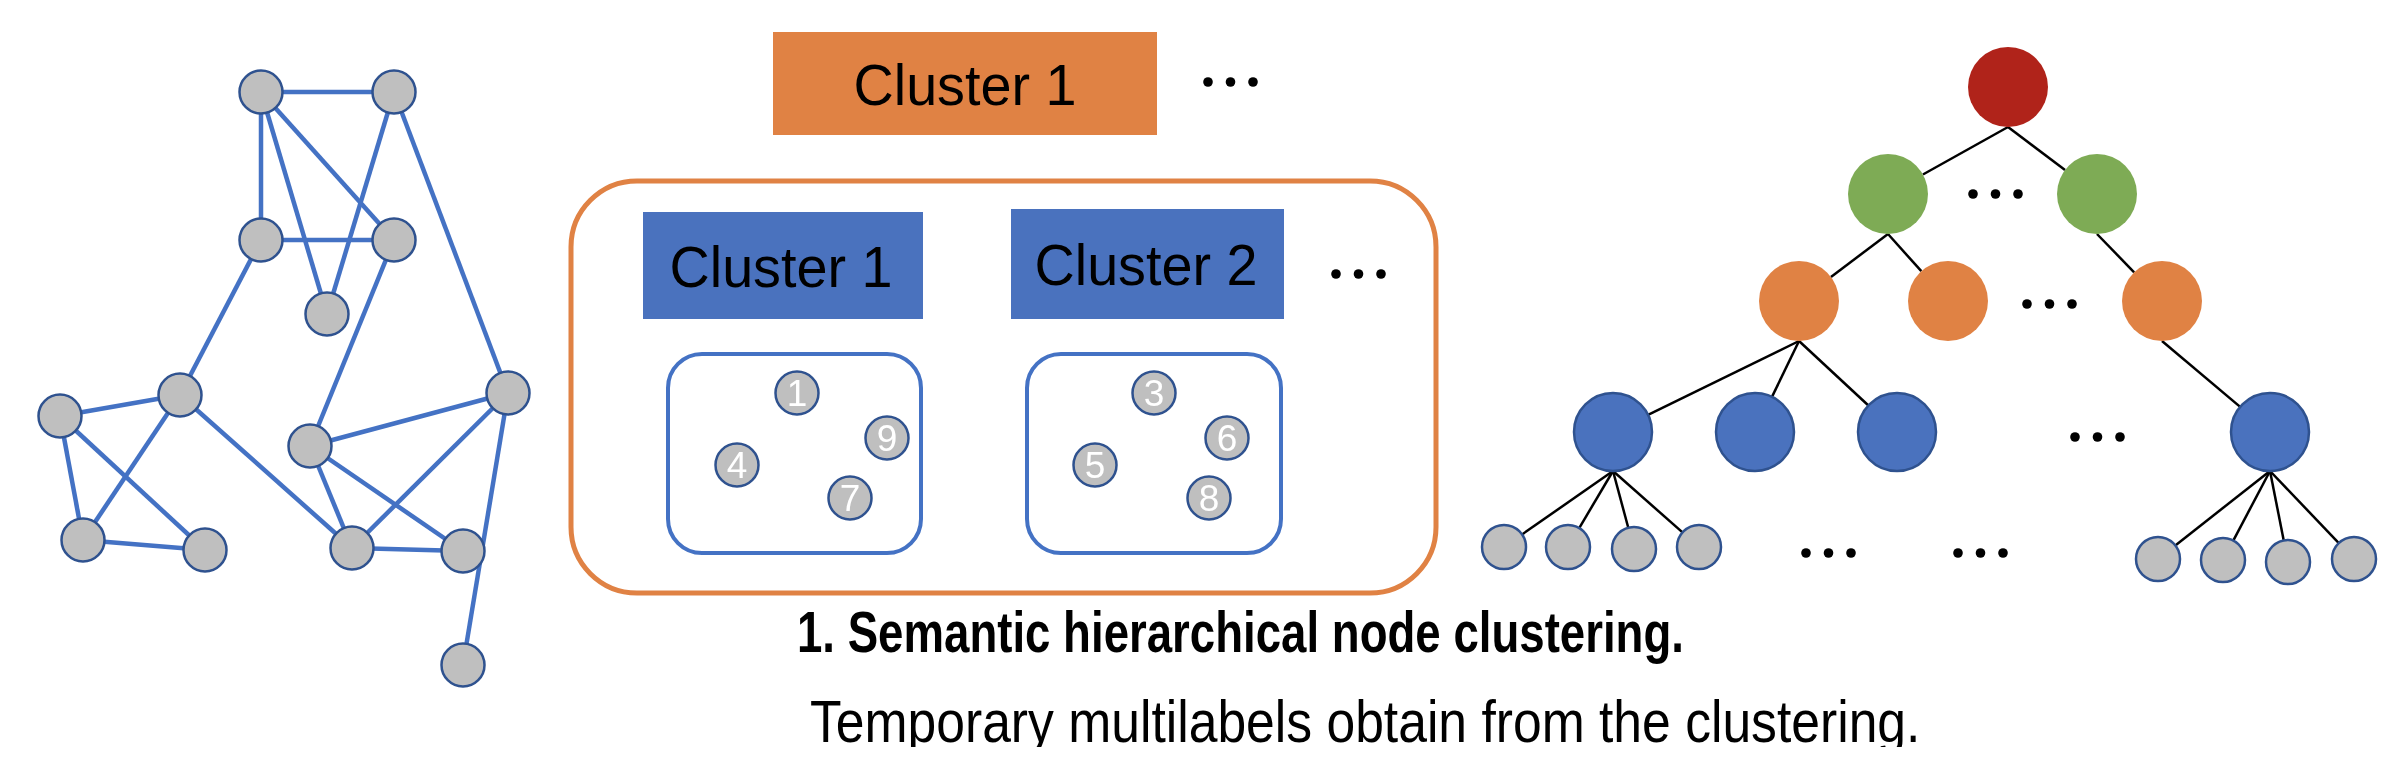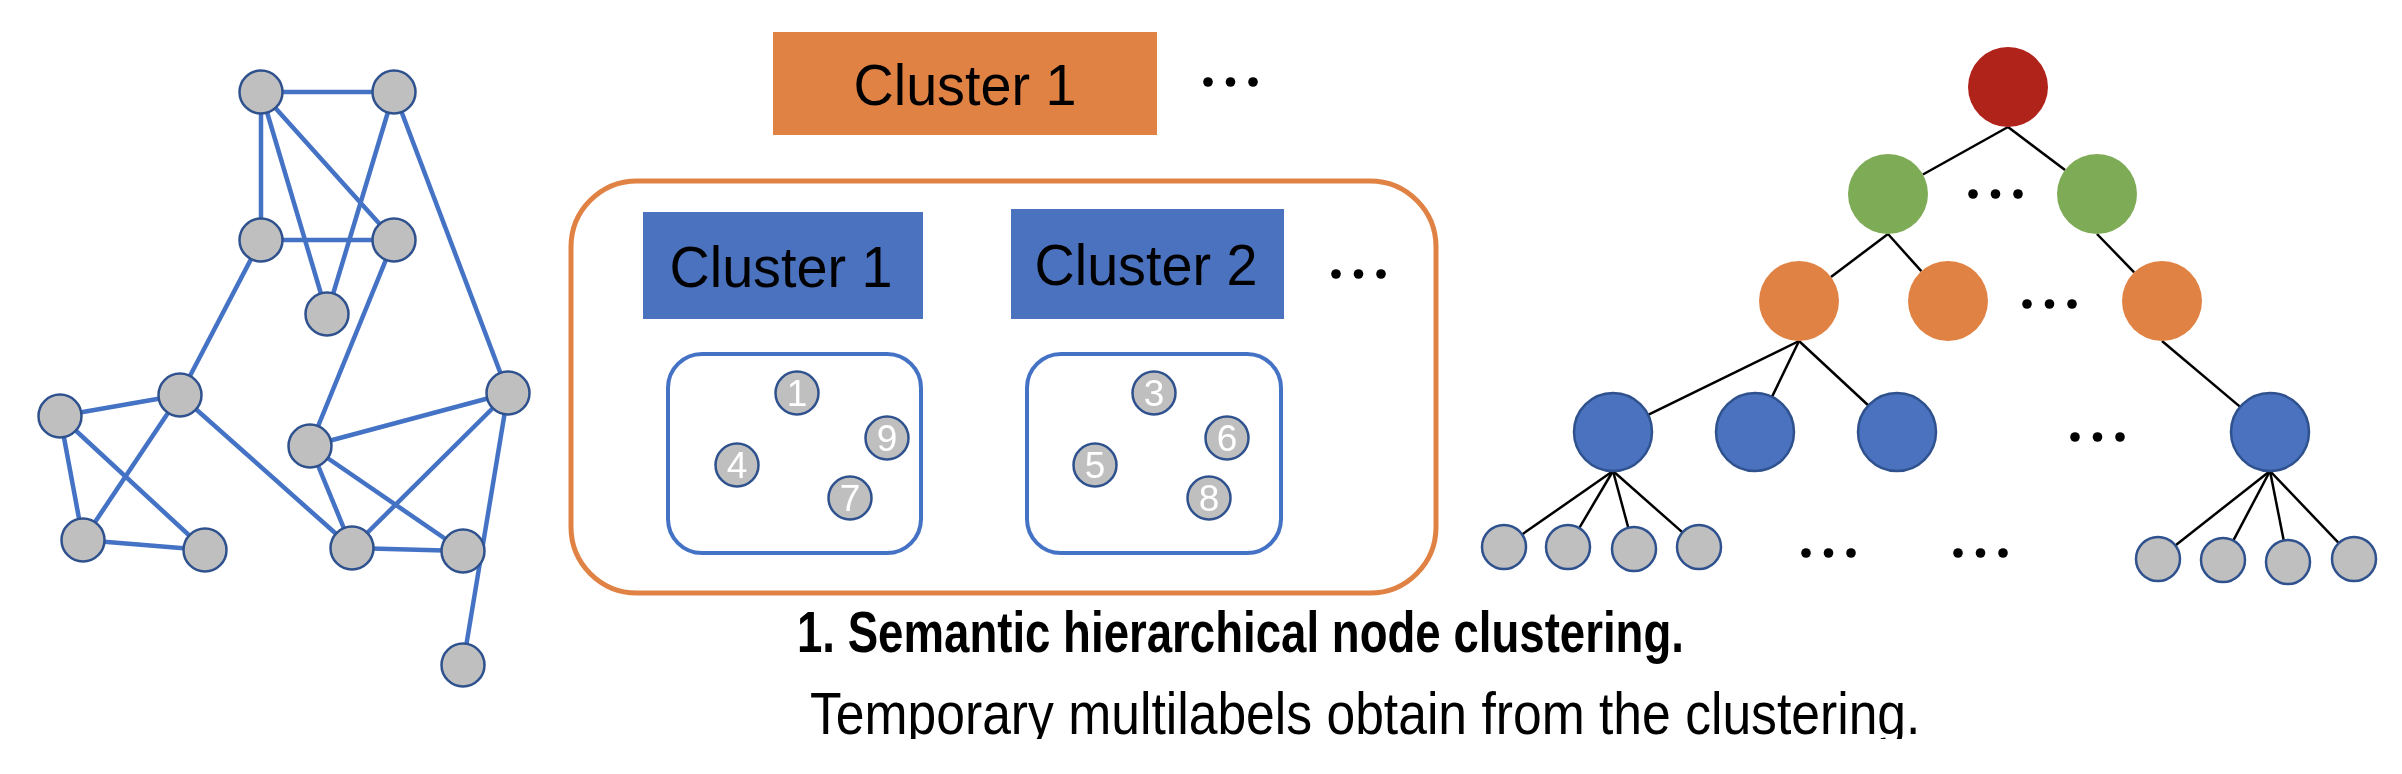--- a/index.html
+++ b/index.html
@@ -6,21 +6,21 @@
   body { width: 2402px; height: 774px; overflow: hidden; position: relative; }
   #stage { position: absolute; left: 0; top: 0; width: 2402px; height: 774px; overflow: hidden; }
   svg { position: absolute; left: 0; top: 0; }
   .lbl { font-family: "Liberation Sans", sans-serif; fill: #000; }
   .caption {
     position: absolute; white-space: nowrap; color: #000;
     font-family: "Liberation Sans", sans-serif; transform-origin: 0 0;
   }
   #caption-title { left: 797px; top: 599px; font-size: 57px; font-weight: bold; transform: scaleX(0.80); }
   #caption-sub { left: 810px; top: 676px; font-size: 59px; font-weight: normal; transform: scaleX(0.875); }
-  #sub-clip { position: absolute; left: 0; top: 4px; width: 2402px; height: 735px; overflow: hidden; }
+  #sub-clip { position: absolute; left: 0; top: 12px; width: 2402px; height: 735px; overflow: hidden; }
 </style>
 </head>
 <body>
 
 <div id="stage">
   <svg id="fig" width="2402" height="774" viewBox="0 0 2402 774" xmlns="http://www.w3.org/2000/svg">
     <g id="graph-edges">
         <line x1="261" y1="92" x2="394" y2="92" stroke="#4472C4" stroke-width="4.5"></line>
         <line x1="261" y1="92" x2="261" y2="240" stroke="#4472C4" stroke-width="4.5"></line>
         <line x1="261" y1="92" x2="327" y2="314" stroke="#4472C4" stroke-width="4.5"></line>

